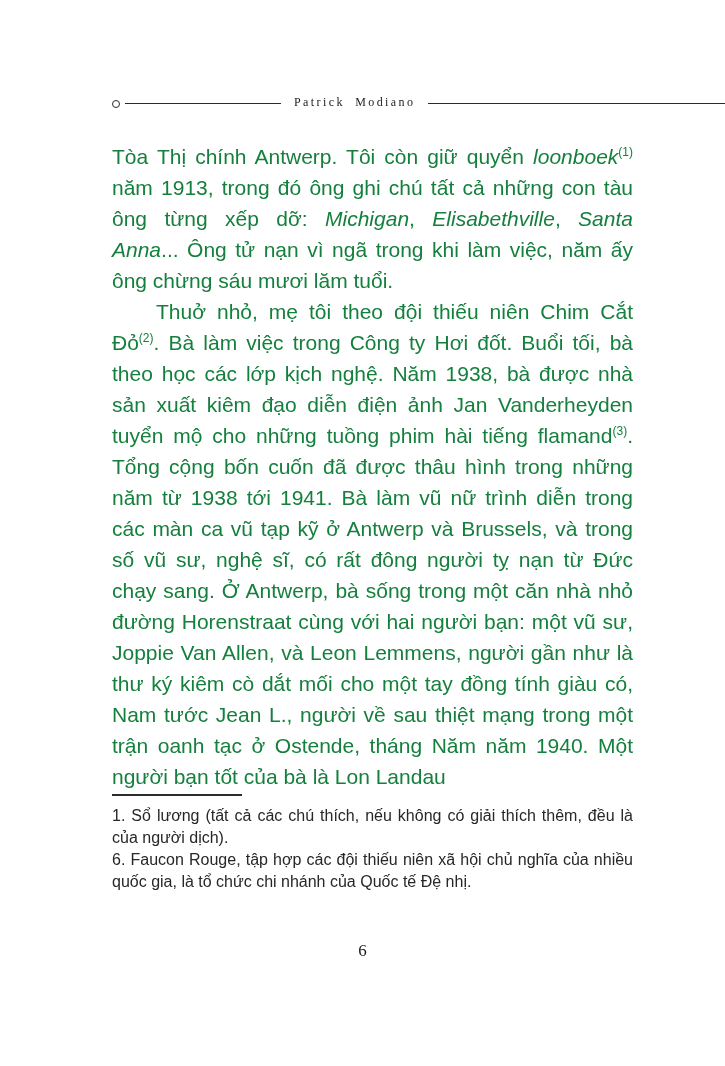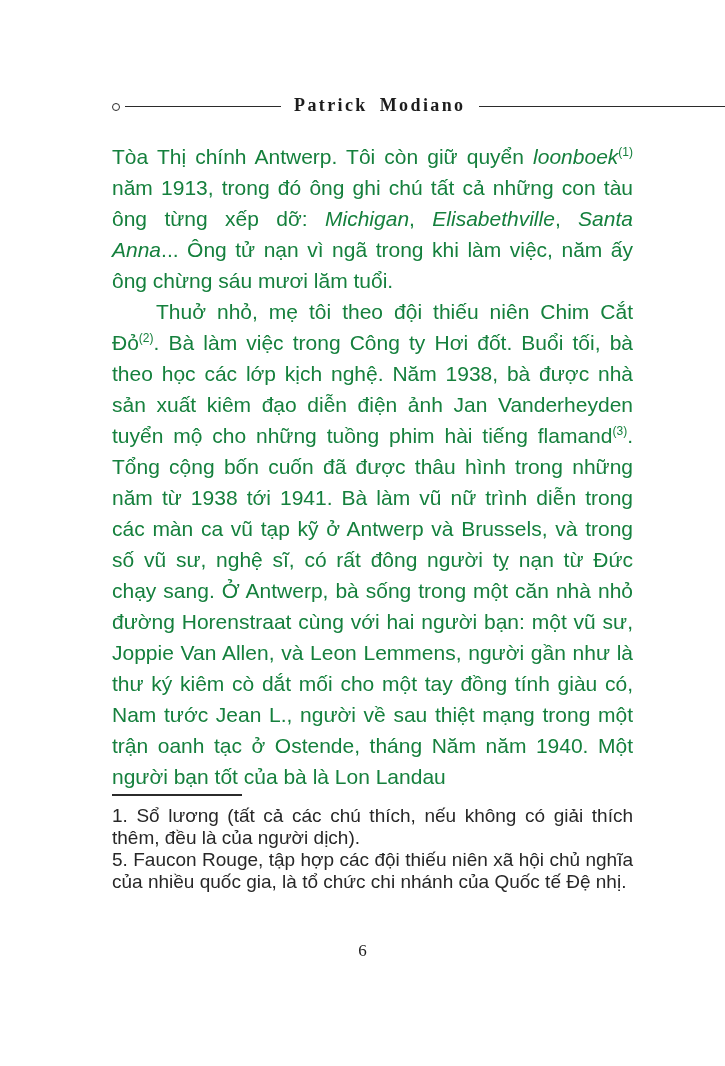--- a/index.html
+++ b/index.html
@@ -29,22 +29,22 @@
     border: 1.6px solid #2b2b2b;
     border-radius: 50%;
     flex: 0 0 auto;
     background: #ffffff;
   }
   .rule { height: 0; border-top: 1.7px solid #2b2b2b; }
   .rule-left { width: 156px; margin-left: 5px; }
   .rule-right { flex: 1; }
   .header-title {
     font-family: "Liberation Serif", serif;
-    font-weight: bold;
-    font-size: 18px;
+    font-weight: normal;
+    font-size: 12px;
     letter-spacing: 2.4px;
     word-spacing: 5px;
     padding: 0 13px;
     white-space: nowrap;
     position: relative;
     top: -1px;
   }
 
   
   .body-text {
@@ -68,21 +68,21 @@
     letter-spacing: 0;
   }
 
   
   .footnotes-block {
     position: absolute;
     top: 794px;
     left: 112px;
     width: 521px;
     font-family: "Liberation Sans", sans-serif;
-    font-size: 19px;
+    font-size: 16px;
     line-height: 21.5px;
     text-align: justify;
     color: #272727;
   }
   .fn-rule {
     width: 130px;
     border-top: 2px solid #2b2b2b;
     margin-bottom: 9px;
   }
   .footnote { margin: 0 0 1px 0; }
@@ -113,18 +113,18 @@
 
   <main class="body-text">
     <p class="para"><span>Tòa Thị chính Antwerp. Tôi còn giữ quyển </span><span class="it">loonboek</span><span class="sup">(1)</span><span> năm 1913, trong đó ông ghi chú tất cả những con tàu ông từng xếp dỡ: </span><span class="it">Michigan</span><span>, </span><span class="it">Elisabethville</span><span>, </span><span class="it">Santa Anna</span><span>... Ông tử nạn vì ngã trong khi làm việc, năm ấy ông chừng sáu mươi lăm tuổi.</span></p>
     <p class="para para-indent"><span>Thuở nhỏ, mẹ tôi theo đội thiếu niên Chim Cắt Đỏ</span><span class="sup">(2)</span><span>. Bà làm việc trong Công ty Hơi đốt. Buổi tối, bà theo học các lớp kịch nghệ. Năm 1938, bà được nhà sản xuất kiêm đạo diễn điện ảnh Jan Vanderheyden tuyển mộ cho những tuồng phim hài tiếng flamand</span><span class="sup">(3)</span><span>. Tổng cộng bốn cuốn đã được thâu hình trong những năm từ 1938 tới 1941. Bà làm vũ nữ trình diễn trong các màn ca vũ tạp kỹ ở Antwerp và Brussels, và trong số vũ sư, nghệ sĩ, có rất đông người tỵ nạn từ Đức chạy sang. Ở Antwerp, bà sống trong một căn nhà nhỏ đường Horenstraat cùng với hai người bạn: một vũ sư, Joppie Van Allen, và Leon Lemmens, người gần như là thư ký kiêm cò dắt mối cho một tay đồng tính giàu có, Nam tước Jean L., người về sau thiệt mạng trong một trận oanh tạc ở Ostende, tháng Năm năm 1940. Một người bạn tốt của bà là Lon Landau</span></p>
   </main>
 
   <footer>
     <div class="footnotes-block">
       <div class="fn-rule"></div>
       <p class="footnote">1. Sổ lương (tất cả các chú thích, nếu không có giải thích thêm, đều là của người dịch).</p>
-      <p class="footnote">5. Faucon Rouge, tập hợp các đội thiếu niên xã hội chủ nghĩa của nhiều quốc gia, là tổ chức chi nhánh của Quốc tế Đệ nhị.</p>
+      <p class="footnote">6. Faucon Rouge, tập hợp các đội thiếu niên xã hội chủ nghĩa của nhiều quốc gia, là tổ chức chi nhánh của Quốc tế Đệ nhị.</p>
     </div>
     <div class="page-number">6</div>
   </footer>
 
 </div>
 
 </body></html>

